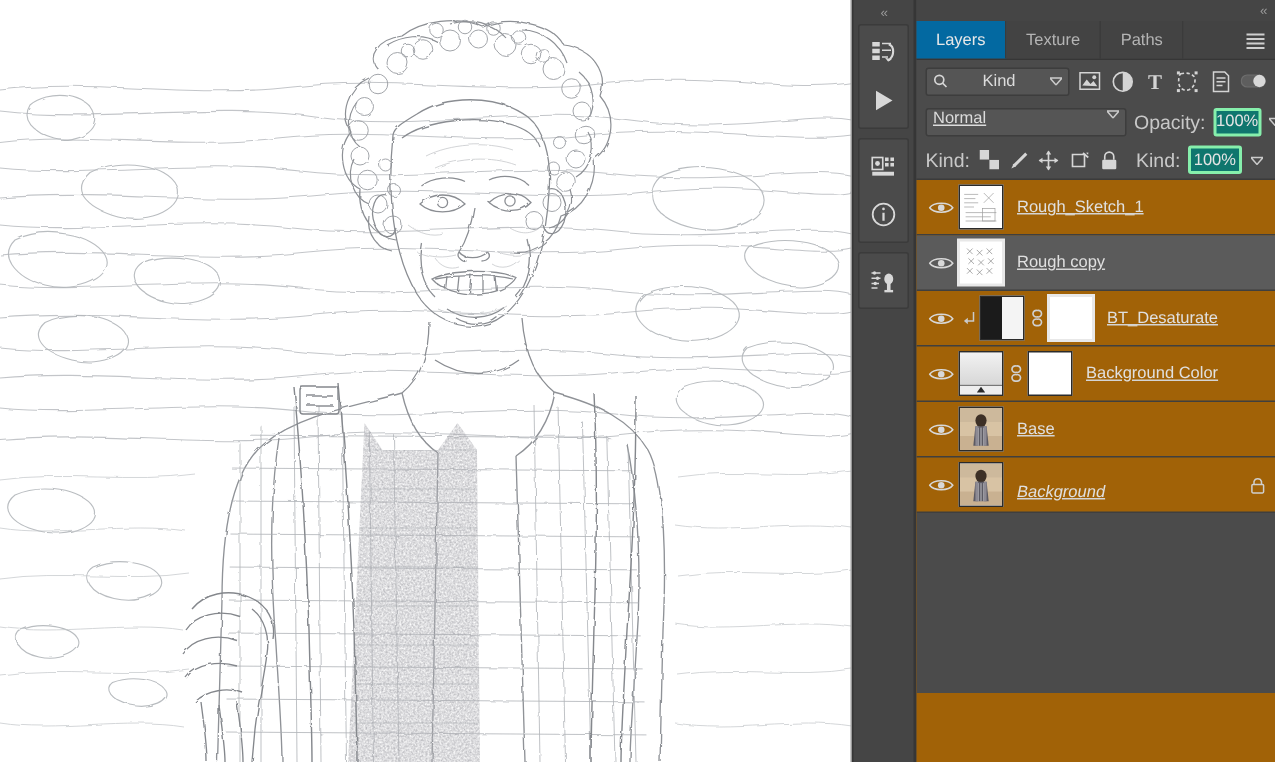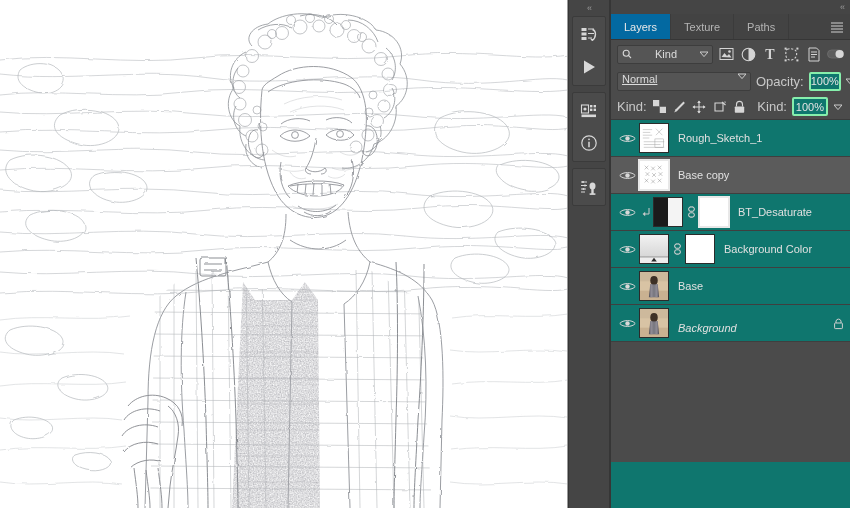--- a/index.html
+++ b/index.html
@@ -131,21 +131,21 @@
   }
   .spinner { width:14px; display:flex; align-items:center; justify-content:center; }
   .lockbar { border-bottom:1px solid #3b3b3b; }
   .lock-icon {
     width:19px; height:19px;
     display:flex; align-items:center; justify-content:center; border-radius:2px;
   }
   .lock-spacer { flex:1; }
 
   
-  .layer-list { flex:1; background:#0f766e; overflow:hidden; }
+  .layer-list { flex:1; background:#a16207; overflow:hidden;text-decoration:underline; }
   .layer-row {
     height: 37px;
     display:flex; align-items:center;
     border-bottom:1px solid #3f3f3f;
     padding-left: 4px;
     position: relative;
   }
   .layer-row.selected { background:#5b5b5b; }
   .eye-cell {
     width: 24px; height:37px;
@@ -666,21 +666,21 @@
             <rect width="30" height="30" fill="#fff"></rect>
             <g stroke="#7d7d7d" stroke-width="0.45" fill="none">
               <path d="M5 5 L9 9 M9 5 L5 9 M12 6 L16 10 M16 6 L12 10"></path>
               <path d="M19 5 L23 9 M23 5 L19 9 M6 12 L10 16 M10 12 L6 16"></path>
               <path d="M13 13 L17 17 M17 13 L13 17 M20 12 L24 16 M24 12 L20 16"></path>
               <path d="M5 19 L9 23 M9 19 L5 23 M12 20 L16 24 M16 20 L12 24"></path>
               <path d="M19 19 L23 23 M23 19 L19 23"></path>
             </g>
           </svg>
         </div>
-        <div class="layer-name">Base copy</div>
+        <div class="layer-name">Rough copy</div>
       </div>
 
       <div class="layer-row">
         <div class="eye-cell">
           <svg width="17" height="11" viewBox="0 0 17 11" fill="none" stroke="#d8d8d8" stroke-width="1">
             <path d="M0.8 5.5 C3.5 1.6 13.5 1.6 16.2 5.5 C13.5 9.4 3.5 9.4 0.8 5.5 Z"></path>
             <circle cx="8.5" cy="5.5" r="2.2" fill="#d8d8d8" stroke="none"></circle>
           </svg>
         </div>
         <div class="clip-cell">

